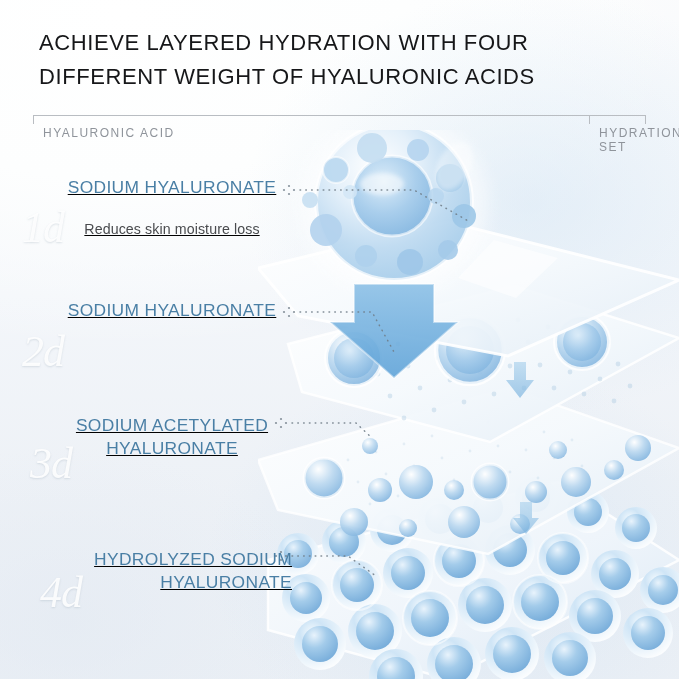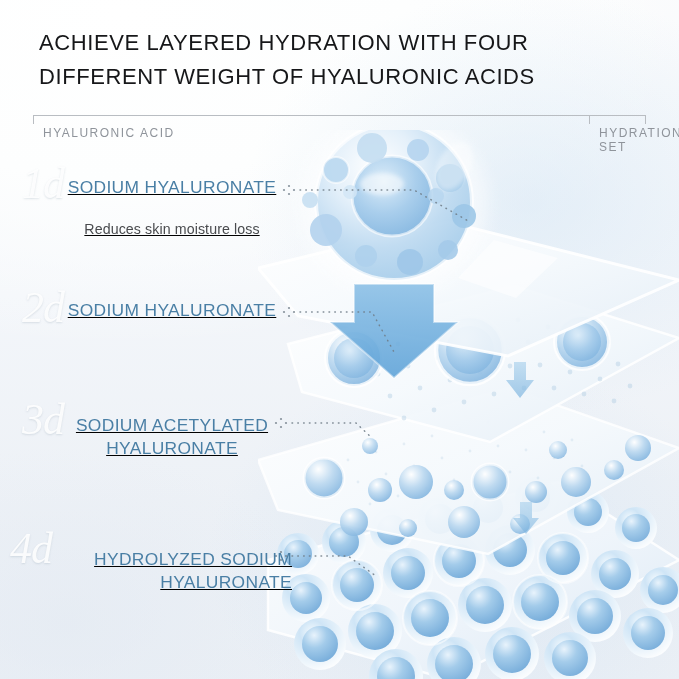--- a/index.html
+++ b/index.html
@@ -38,35 +38,35 @@
   .br-lab.l{left:10px;}
   .br-lab.r{left:566px;}
 
   
   .leaders{position:absolute;inset:0;pointer-events:none;}
 
   
   .item{position:absolute;text-decoration:underline;}
   .ghost{position:absolute;font-family:"Liberation Serif", serif;font-style:italic;
     font-size:44px;line-height:44px;color:rgba(255,255,255,.88);
-    text-shadow:0 1px 2px rgba(150,165,180,.30);letter-spacing:-1px;}
+    text-shadow:0 1px 2px rgba(150,165,180,.30);letter-spacing:-1px;margin-top:44px;}
   .it-head{font-size:17.4px;line-height:23px;font-weight:400;color:#4a7fa5;
     letter-spacing:.35px;}
   .it-sub{font-size:14.2px;line-height:20px;color:#494b4e;letter-spacing:.1px;margin-top:20px;}
   .ta-c{text-align:center;}
 
   
   #item1{left:46px;top:176px;width:252px;}
   #g1{left:22px;top:162px;}
   #item2{left:46px;top:299px;width:252px;}
   #g2{left:22px;top:286px;}
   #item3{left:56px;top:414px;width:232px;}
-  #g3{left:22px;top:398px;}
+  #g3{left:30px;top:398px;}
   #item4{left:50px;top:548px;width:242px;text-align:right;}
-  #g4{left:10px;top:527px;}
+  #g4{left:40px;top:527px;}
 
   
   .art{position:absolute;left:258px;top:130px;width:421px;height:549px;}
   .art svg{display:block;}
 </style>
 </head>
 <body>
 
 <div id="stage">
 

